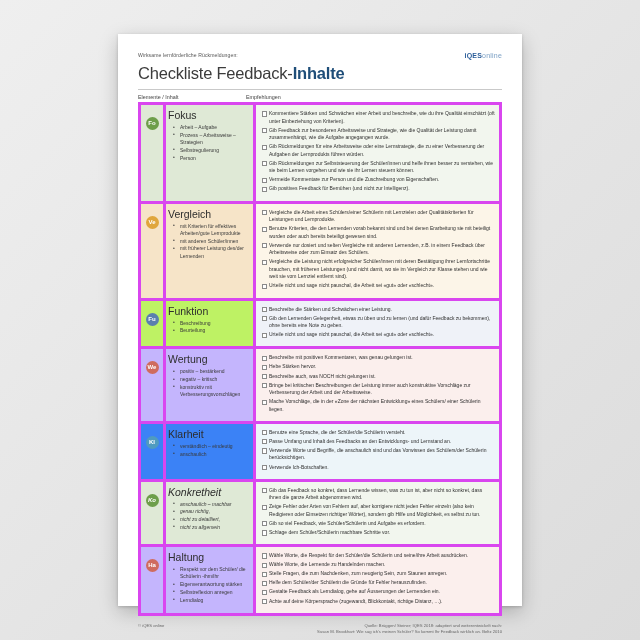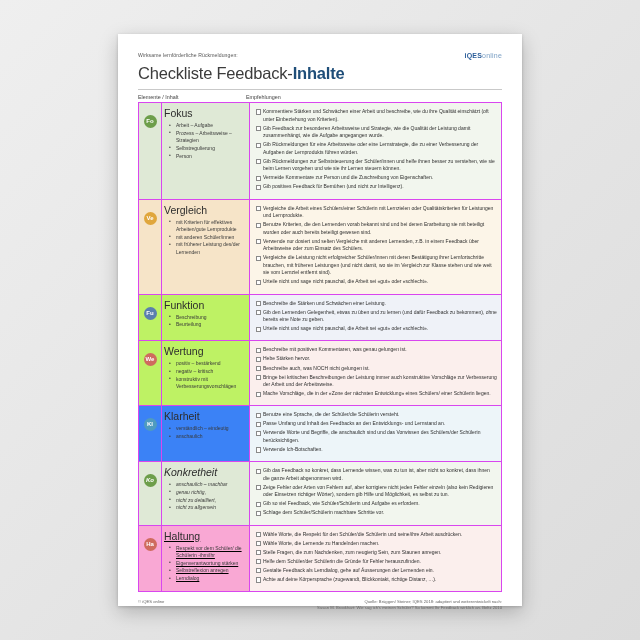--- a/index.html
+++ b/index.html
@@ -32,21 +32,21 @@
     font-size:16.5px;color:#3c3c3c;margin-top:5px;letter-spacing:-.2px;
     font-weight:normal;
   }
   .title b{color:#1f4e79;font-weight:bold;}
   .rule{height:1px;background:#c9c9c9;margin-top:6px;}
   .colhdr{display:flex;margin-top:4px;font-size:5.4px;color:#444;}
   .colhdr .c1{width:100px;}
   .colhdr .c2{flex:1;padding-left:8px;}
   
   table.cl{border-collapse:collapse;width:100%;margin-top:2px;table-layout:fixed;}
-  table.cl td{vertical-align:top;border:1px solid #d946ef;}
+  table.cl td{vertical-align:top;border:3px solid #d946ef;}
   td.badge-cell{width:22px;padding:6px 0 6px 0;text-align:center;}
   td.left-cell{width:80px;padding:5px 5px 6px 2px;}
   td.right-cell{padding:5px 4px 6px 6px;}
   .badge{
     width:13px;height:13px;border-radius:50%;
     display:inline-block;color:#fff;font-size:6px;font-weight:bold;
     line-height:13px;text-align:center;
   }
   .cat{font-size:10.5px;color:#2d2d2d;margin-bottom:3px;line-height:1.05;}
   ul.bul{margin:0;padding-left:8px;list-style:none;}
@@ -63,24 +63,24 @@
     padding-left:7px;margin-bottom:1.6px;
   }
   ul.rec li:before{
     content:"";position:absolute;left:0;top:1.4px;width:3.2px;height:3.2px;
     border:.6px solid #8a8a8a;background:#fff;
   }
   
   .r-fo .left{background:#dfe9d6;} .r-fo .right{background:#f2f6ee;}
   .r-ve .left{background:#f6e4c8;margin-top:12px;} .r-ve .right{background:#fcf5e8;}
   .r-fu .left{background:#bef264;margin-left:22px;} .r-fu .right{background:#eff2f8;}
-  .r-we .left{background:#bef264;} .r-we .right{background:#fbefed;}
+  .r-we .left{background:#c4b5fd;} .r-we .right{background:#fbefed;}
   .r-kl .left{background:#3b82f6;} .r-kl .right{background:#edf5f9;}
   .r-ko .left{background:#dfe9d6;font-style:italic;} .r-ko .right{background:#f2f6ee;}
-  .r-ha .left{background:#f9a8d4;text-decoration:underline;} .r-ha .right{background:#fbefed;}
+  .r-ha .left{background:#c4b5fd;} .r-ha .right{background:#fbefed;}
   
   .foot{display:flex;justify-content:space-between;margin-top:7px;}
   .foot .l{font-size:4.2px;color:#666;}
   .foot .r{font-size:4.2px;color:#666;text-align:right;line-height:1.45;}
 </style>
 </head>
 <body>
 
 <div class="stage">
   <div class="sheet">

